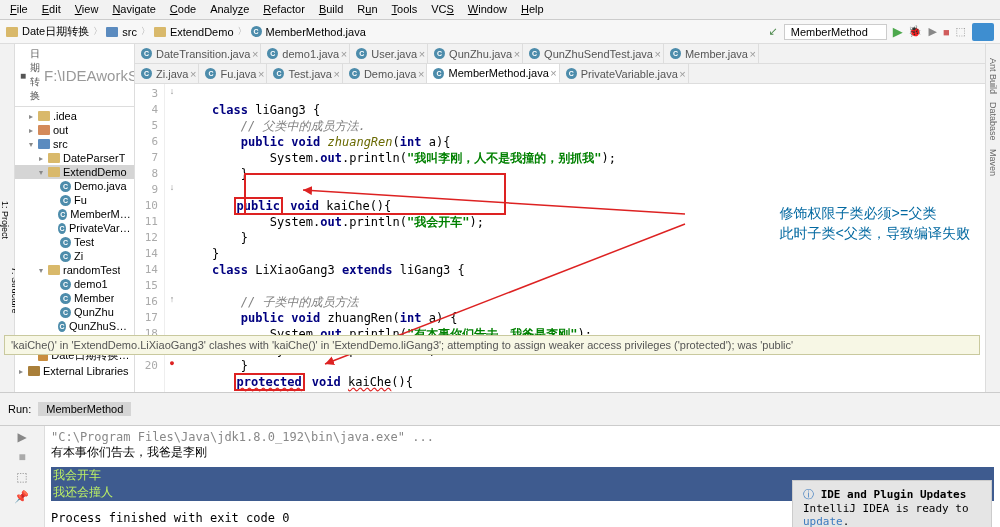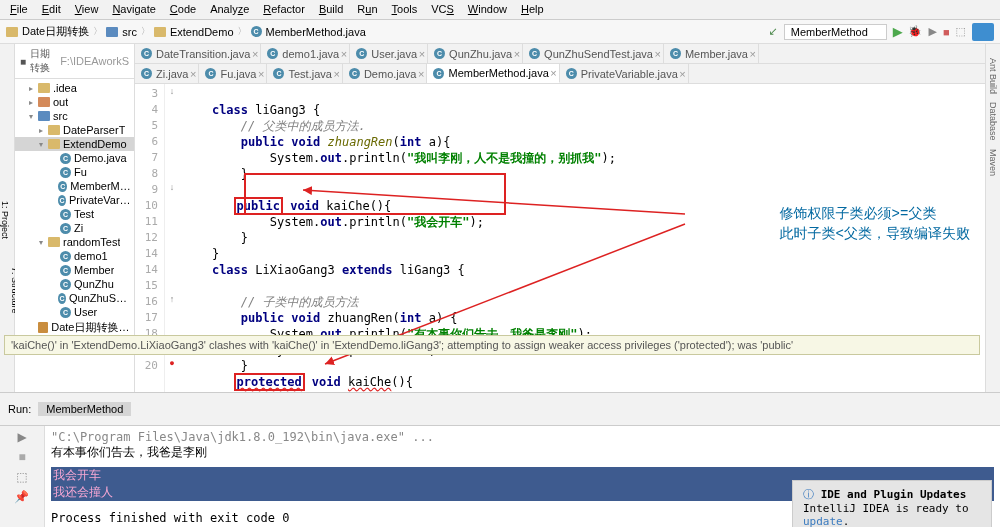--- a/index.html
+++ b/index.html
@@ -54,21 +54,21 @@
     .annot-box { position: absolute; right: 30px; top: 120px; color: #0369a1; font-size: 14px; line-height: 20px; z-index: 5; font-family: Liberation Mono, monospace; }
     svg.arrow { position: absolute; z-index: 4; pointer-events: none; }
     .tooltip-bar { position: absolute; left: 4px; top: 335px; right: 20px; background: #f7f7e5; border: 1px solid #c9c99e; padding: 3px 6px; font-size: 11px; color: #555; z-index: 10; }
     .tooltip-bar .path { color: #999; font-size: 10px; margin-top: 2px; }
     .run-panel { border-top: 1px solid #ccc; display: flex; height: 112px; }
     .run-hdr { background: #f2f2f2; padding: 10px 8px; font-size: 11px; border-top: 1px solid #ccc; }
     .run-left { width: 45px; background: #f2f2f2; border-right: 1px solid #ddd; display: flex; flex-direction: column; align-items: center; padding: 4px 0; gap: 6px; }
     .run-left span { font-size: 12px; color: #888; }
     .run-out { flex: 1; font-family: Consolas, monospace; font-size: 12px; padding: 4px 6px; background: #fff; position: relative; }
     .run-out .cmd { color: #888; }
-    .run-out .selout { background: #3e5b8f; color: #f9a8d4; padding: 0 2px; display: inline-block; width: 100%; }
+    .run-out .selout { background: #3e5b8f; color: #bef264; padding: 0 2px; display: inline-block; width: 100%; }
     .update-pop { position: absolute; right: 8px; bottom: 2px; background: #e5e5e5; border: 1px solid #ccc; padding: 6px 10px; font-size: 11px; width: 200px; }
     .update-pop b { font-weight: bold; }
     .update-pop a { color: #3b7bbf; }
     .bottom-tools { display: flex; background: #f2f2f2; border-top: 1px solid #ccc; padding: 2px 6px; gap: 12px; font-size: 11px; color: #555; justify-content: space-between; height: 18px; }
   </style>
 </head>
 <body>
 
 <div class="menubar">
   <span><u>F</u>ile</span>
@@ -116,21 +116,21 @@
   <div class="left-rail">
     <span>1: Project</span>
     <span style="margin-top:140px">7: Structure</span>
     <span style="margin-top:40px">2: Favorites</span>
   </div>
 
   <div class="project-panel">
     <div class="proj-hdr">
       <span>■</span>
         <span>日期转换</span>
-      <span style="color:#999;font-size:11px">F:\IDEAworkS</span>
+      <span style="color:#999;font-size:15px">F:\IDEAworkS</span>
     </div>
     <div class="tree">
       <div class="tree-row d1">
           <span class="arr">▸</span>
           <span class="fld-icon"></span>
           <span class="txt">.idea</span>
         </div>
       <div class="tree-row d1">
           <span class="arr">▸</span>
           <span class="fld-icon" style="background:#d48a5a"></span>

